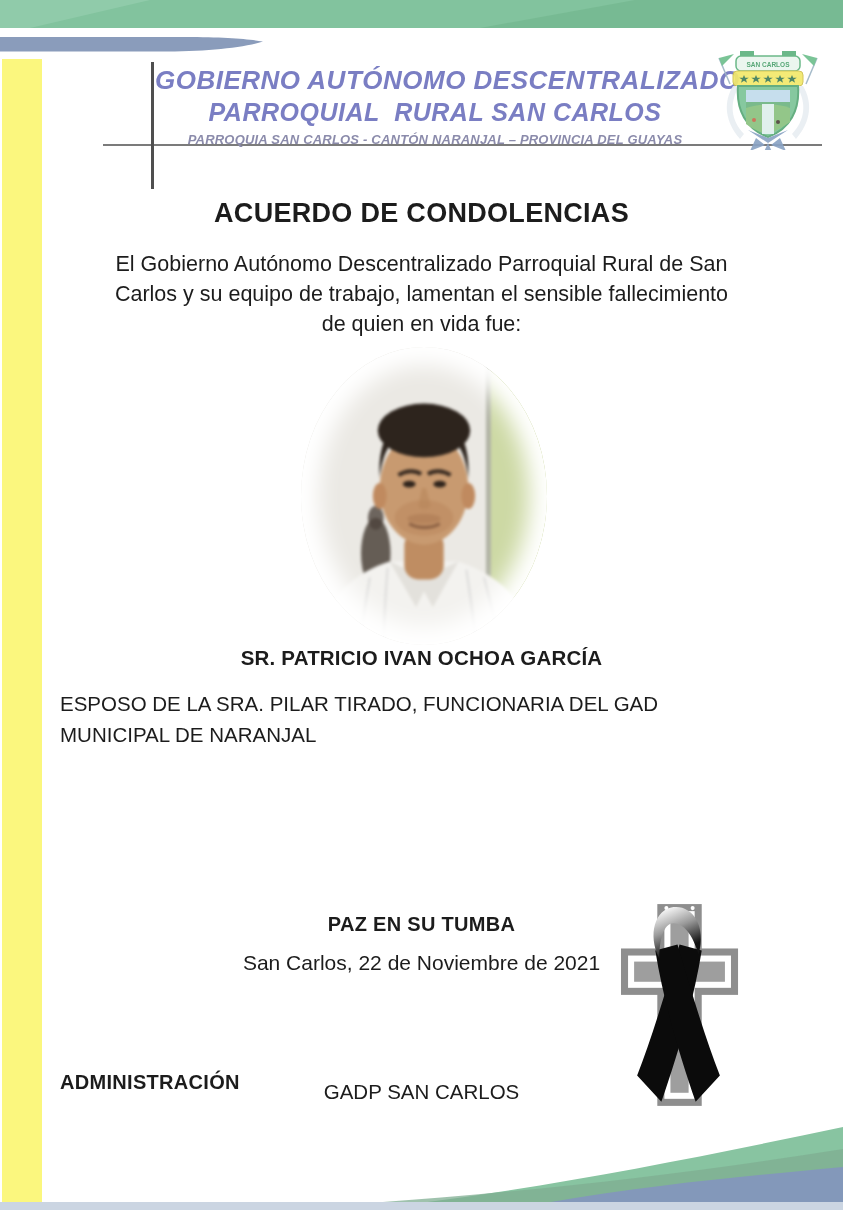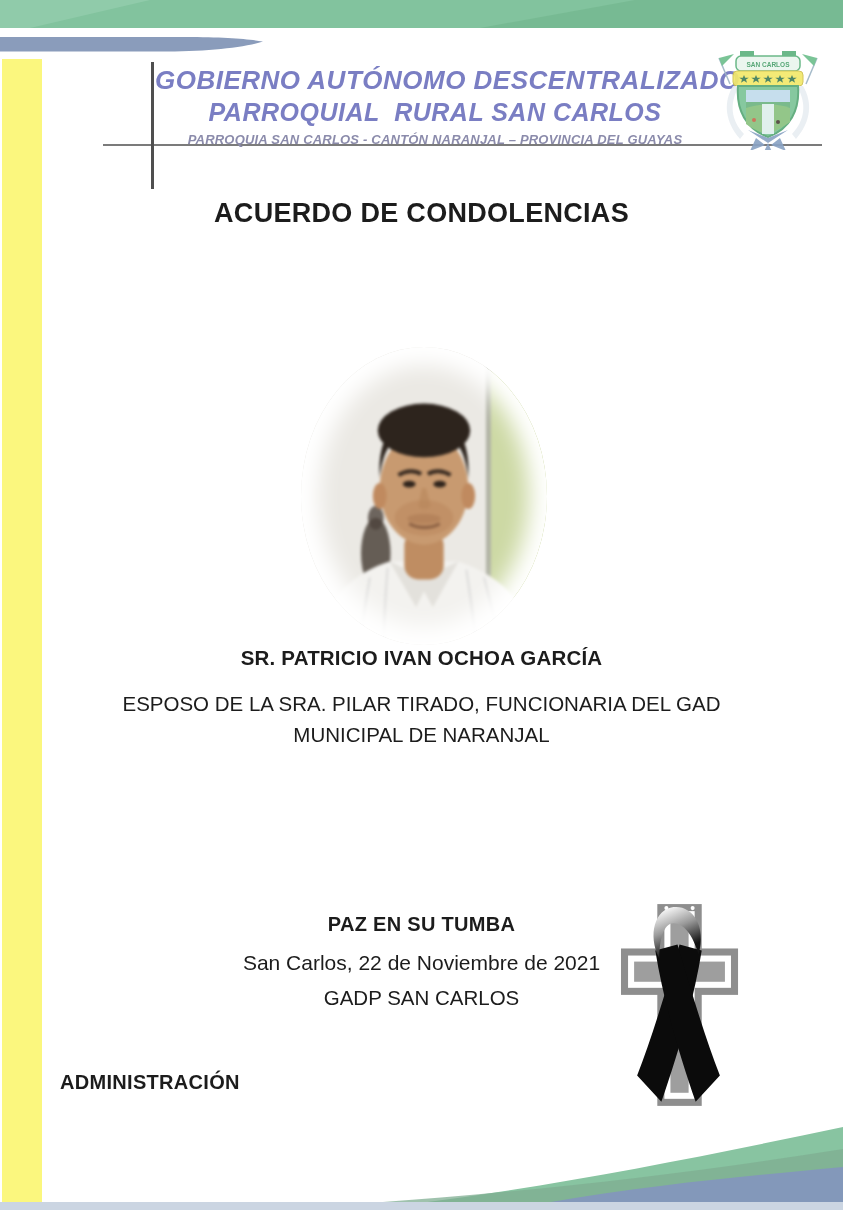--- a/index.html
+++ b/index.html
@@ -60,37 +60,37 @@
   .portrait-wrap svg{filter:blur(1.8px);}
   .portrait-vignette{
     position:absolute;inset:0;border-radius:50%;
     box-shadow:inset 0 0 22px 18px #ffffff;
   }
   .deceased-name{
     position:absolute;left:60px;top:646px;width:723px;text-align:center;
     font-size:20.5px;font-weight:bold;letter-spacing:.2px;
   }
   .relation{
-    position:absolute;left:60px;top:688px;width:723px;text-align:center;
+    position:absolute;left:60px;top:688px;width:723px;
     font-size:20.5px;line-height:31px;
   }
   .condolence{
     position:absolute;left:60px;top:799px;width:723px;text-align:center;
     font-size:21.5px;line-height:31px;
   }
   .farewell{
     position:absolute;left:60px;top:913px;width:723px;text-align:center;
     font-size:20px;font-weight:bold;letter-spacing:.3px;
   }
   .date-line{
     position:absolute;left:60px;top:951px;width:723px;text-align:center;
     font-size:21px;
   }
   .org-line{
-    position:absolute;left:60px;top:986px;width:723px;text-align:center;
+    position:absolute;left:60px;top:1080px;width:723px;text-align:center;
     font-size:20.5px;
   }
   .signature-line{
     position:absolute;left:60px;top:1071px;width:723px;text-align:left;
     font-size:20px;font-weight:bold;letter-spacing:.3px;
   }
   .mourning-ribbon{
     position:absolute;left:605px;top:896px;width:145px;height:222px;
   }
 </style>
@@ -156,20 +156,21 @@
 
       <path d="M38,86 L58,99 L78,86 L58,94 Z" fill="#8aa3c4"></path>
       <polygon points="46,94 40,107 55,101" fill="#8aa3c4"></polygon>
       <polygon points="70,94 76,107 61,101" fill="#8aa3c4"></polygon>
       <polygon points="58,99 53,110 63,110" fill="#8aa3c4"></polygon>
     </g>
   </svg>
 
   <div class="doc-title">ACUERDO DE CONDOLENCIAS</div>
 
+  <div class="intro">El Gobierno Autónomo Descentralizado Parroquial Rural de San<br>Carlos y su equipo de trabajo, lamentan el sensible fallecimiento<br>de quien en vida fue:</div>
 
   <div class="portrait-wrap">
     <svg width="246" height="298" viewBox="0 0 250 300" preserveAspectRatio="none">
       <rect x="0" y="0" width="250" height="300" fill="#ebe9e4"></rect>
       <rect x="193" y="0" width="57" height="300" fill="#cdd9a4"></rect>
       <rect x="188" y="0" width="5" height="300" fill="#8a8f7a" opacity=".6"></rect>
 
       <ellipse cx="76" cy="208" rx="15" ry="36" fill="#4e443c" opacity=".85"></ellipse>
       <ellipse cx="76" cy="172" rx="8" ry="12" fill="#4e443c" opacity=".8"></ellipse>
 

